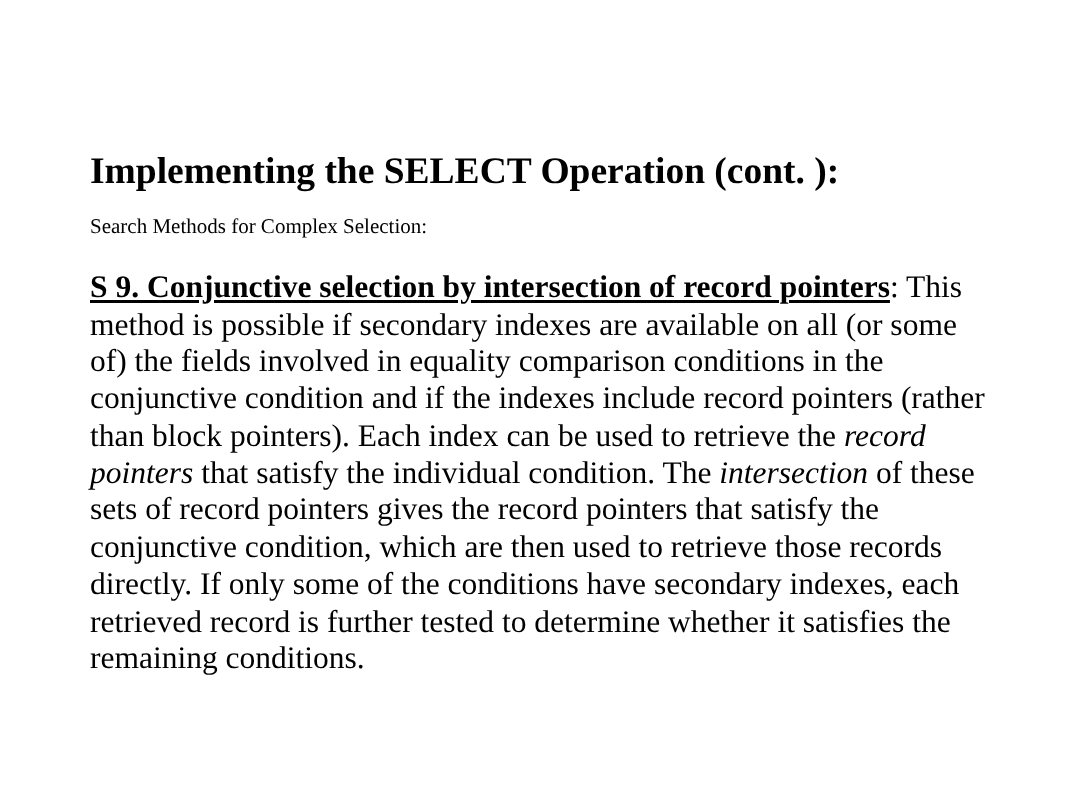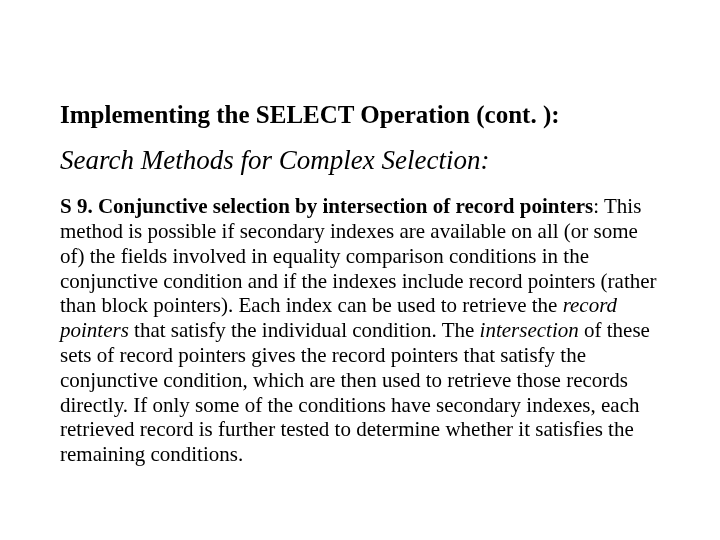--- a/index.html
+++ b/index.html
@@ -19,34 +19,34 @@
     box-sizing: border-box;
     padding: 100px 60px 0 60px;
   }
   .title {
     font-size: 25px;
     font-weight: bold;
     margin: 0 0 14px 0;
     line-height: 1.2;
   }
   .subtitle {
-    font-size: 27px;
+    font-size: 14px;
     font-weight: normal;
     margin: 0 0 18px 0;
     line-height: 1.2;
-    font-style: italic;
   }
   .body {
     font-size: 21px;
     line-height: 1.18;
     margin: 0;
     max-width: 605px;
   }
   .lead {
     font-weight: bold;
+    text-decoration: underline;
   }
   .italic {
     font-style: italic;
   }
   .footer {
     position: absolute;
     right: 70px;
     bottom: 44px;
     font-family: "Times New Roman", Times, serif;
     font-size: 14px;

